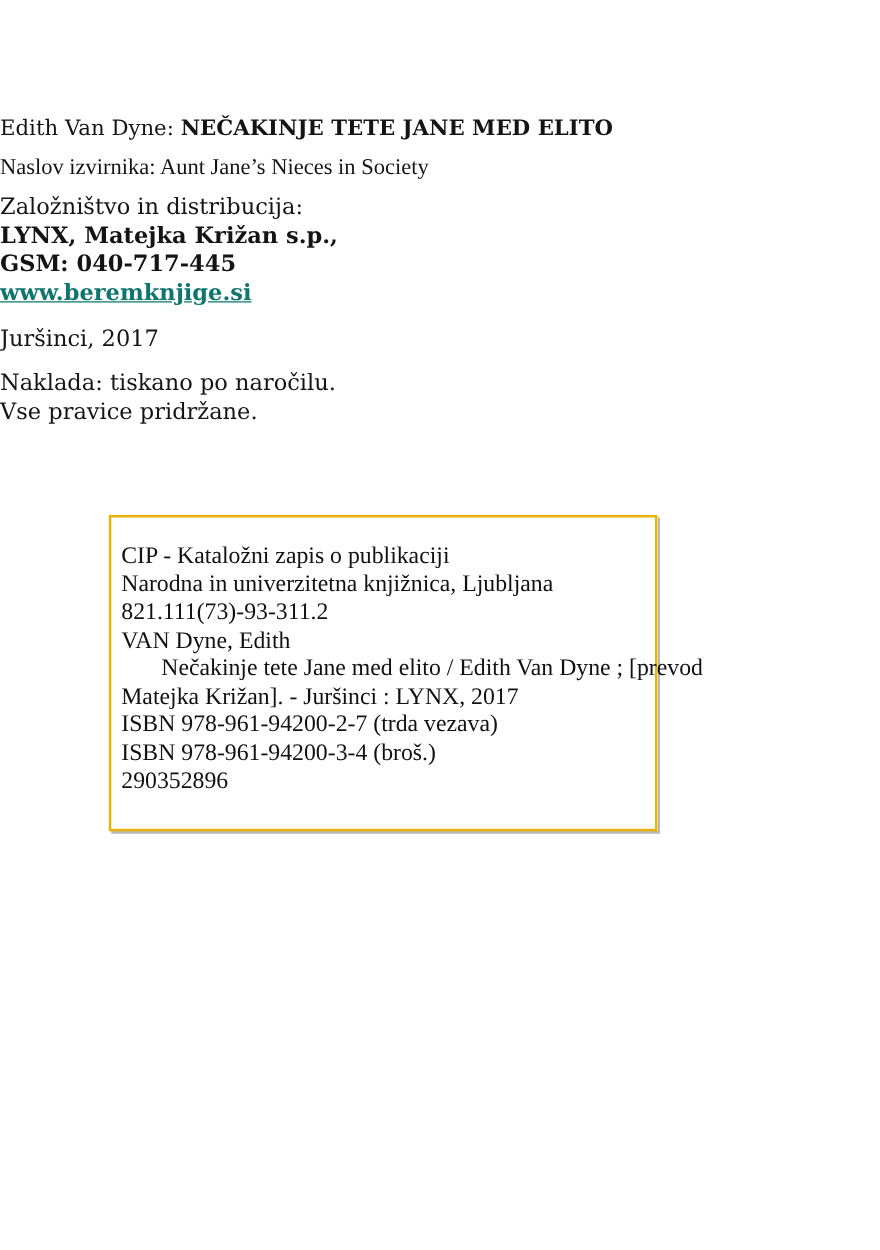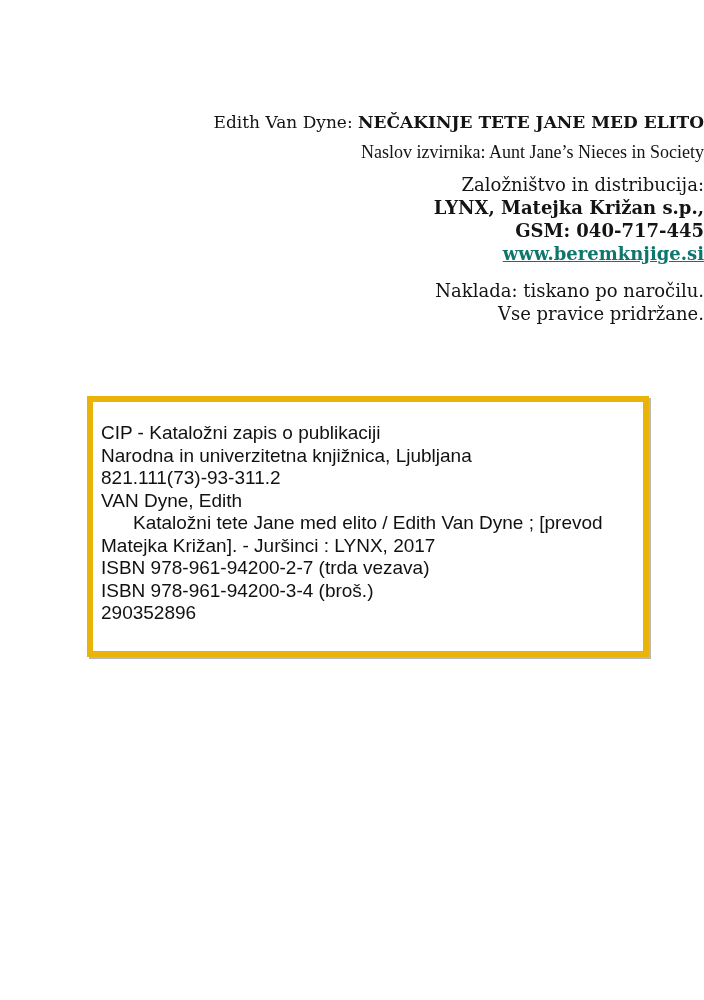--- a/index.html
+++ b/index.html
@@ -10,26 +10,25 @@
   .page {
     position: relative;
     width: 704px;
     height: 1000px;
     background: #ffffff;
     overflow: hidden;
     color: #141414;
   }
   .colophon {
     padding-top: 92px;
-    text-align: right;
+    text-align: left;
     font-family: "DejaVu Serif", serif;
     font-size: 18px;
     line-height: 23px;
     color: #141414;
-    margin-top: 19px;
   }
   .colophon p, .colophon .group {
     margin: 0;
     padding: 0;
   }
   .attribution {
     font-size: 17px;
     margin: 0 0 7px 0 !important;
   }
   .attribution .title-bold {
@@ -51,26 +50,26 @@
   .website a {
     color: #0f766e;
     font-weight: bold;
     text-decoration: underline;
   }
   .place-year {
     margin: 0 0 12px 0 !important;
   }
   .cip-box {
     box-sizing: border-box;
-    width: 562px;
+    width: 439px;
     margin: 71px 0 0 87px;
-    border: 6px solid #eab308;
+    border: 2px solid #eab308;
     box-shadow: 2px 2px 0 rgba(125,125,125,0.55);
     padding: 20px 10px 26px 8px;
-    font-family: Liberation Sans, sans-serif;
+    font-family: Liberation Serif, serif;
     font-size: 19px;
     line-height: 22.5px;
     color: #111111;
     text-align: left;
   }
   .cip-box .cip-line {
     white-space: nowrap;
   }
   .cip-box .indent {
     padding-left: 32px;
@@ -88,33 +87,34 @@
     <p class="original-title">Naslov izvirnika: Aunt Jane’s Nieces in Society</p>
 
 
     <div class="group publishing">
       <div>Založništvo in distribucija:</div>
       <div class="bold-line">LYNX, Matejka Križan s.p.,</div>
       <div class="bold-line">GSM: 040-717-445</div>
       <div class="website"><a href="#">www.beremknjige.si</a></div>
     </div>
 
+    <p class="place-year">Juršinci, 2017</p>
 
     <div class="group notes">
       <div>Naklada: tiskano po naročilu.</div>
       <div>Vse pravice pridržane.</div>
     </div>
 
   </div>
 
   <div class="cip-box">
     <div class="cip-line">CIP - Kataložni zapis o publikaciji</div>
     <div class="cip-line">Narodna in univerzitetna knjižnica, Ljubljana</div>
     <div class="cip-line">821.111(73)-93-311.2</div>
     <div class="cip-line">VAN Dyne, Edith</div>
-    <div class="cip-line indent">Kataložni tete Jane med elito / Edith Van Dyne ; [prevod</div>
+    <div class="cip-line indent">Nečakinje tete Jane med elito / Edith Van Dyne ; [prevod</div>
     <div class="cip-line">Matejka Križan]. - Juršinci : LYNX, 2017</div>
     <div class="cip-line">ISBN 978-961-94200-2-7 (trda vezava)</div>
     <div class="cip-line">ISBN 978-961-94200-3-4 (broš.)</div>
     <div class="cip-line">290352896</div>
   </div>
 
 </div>
 
 </body></html>

